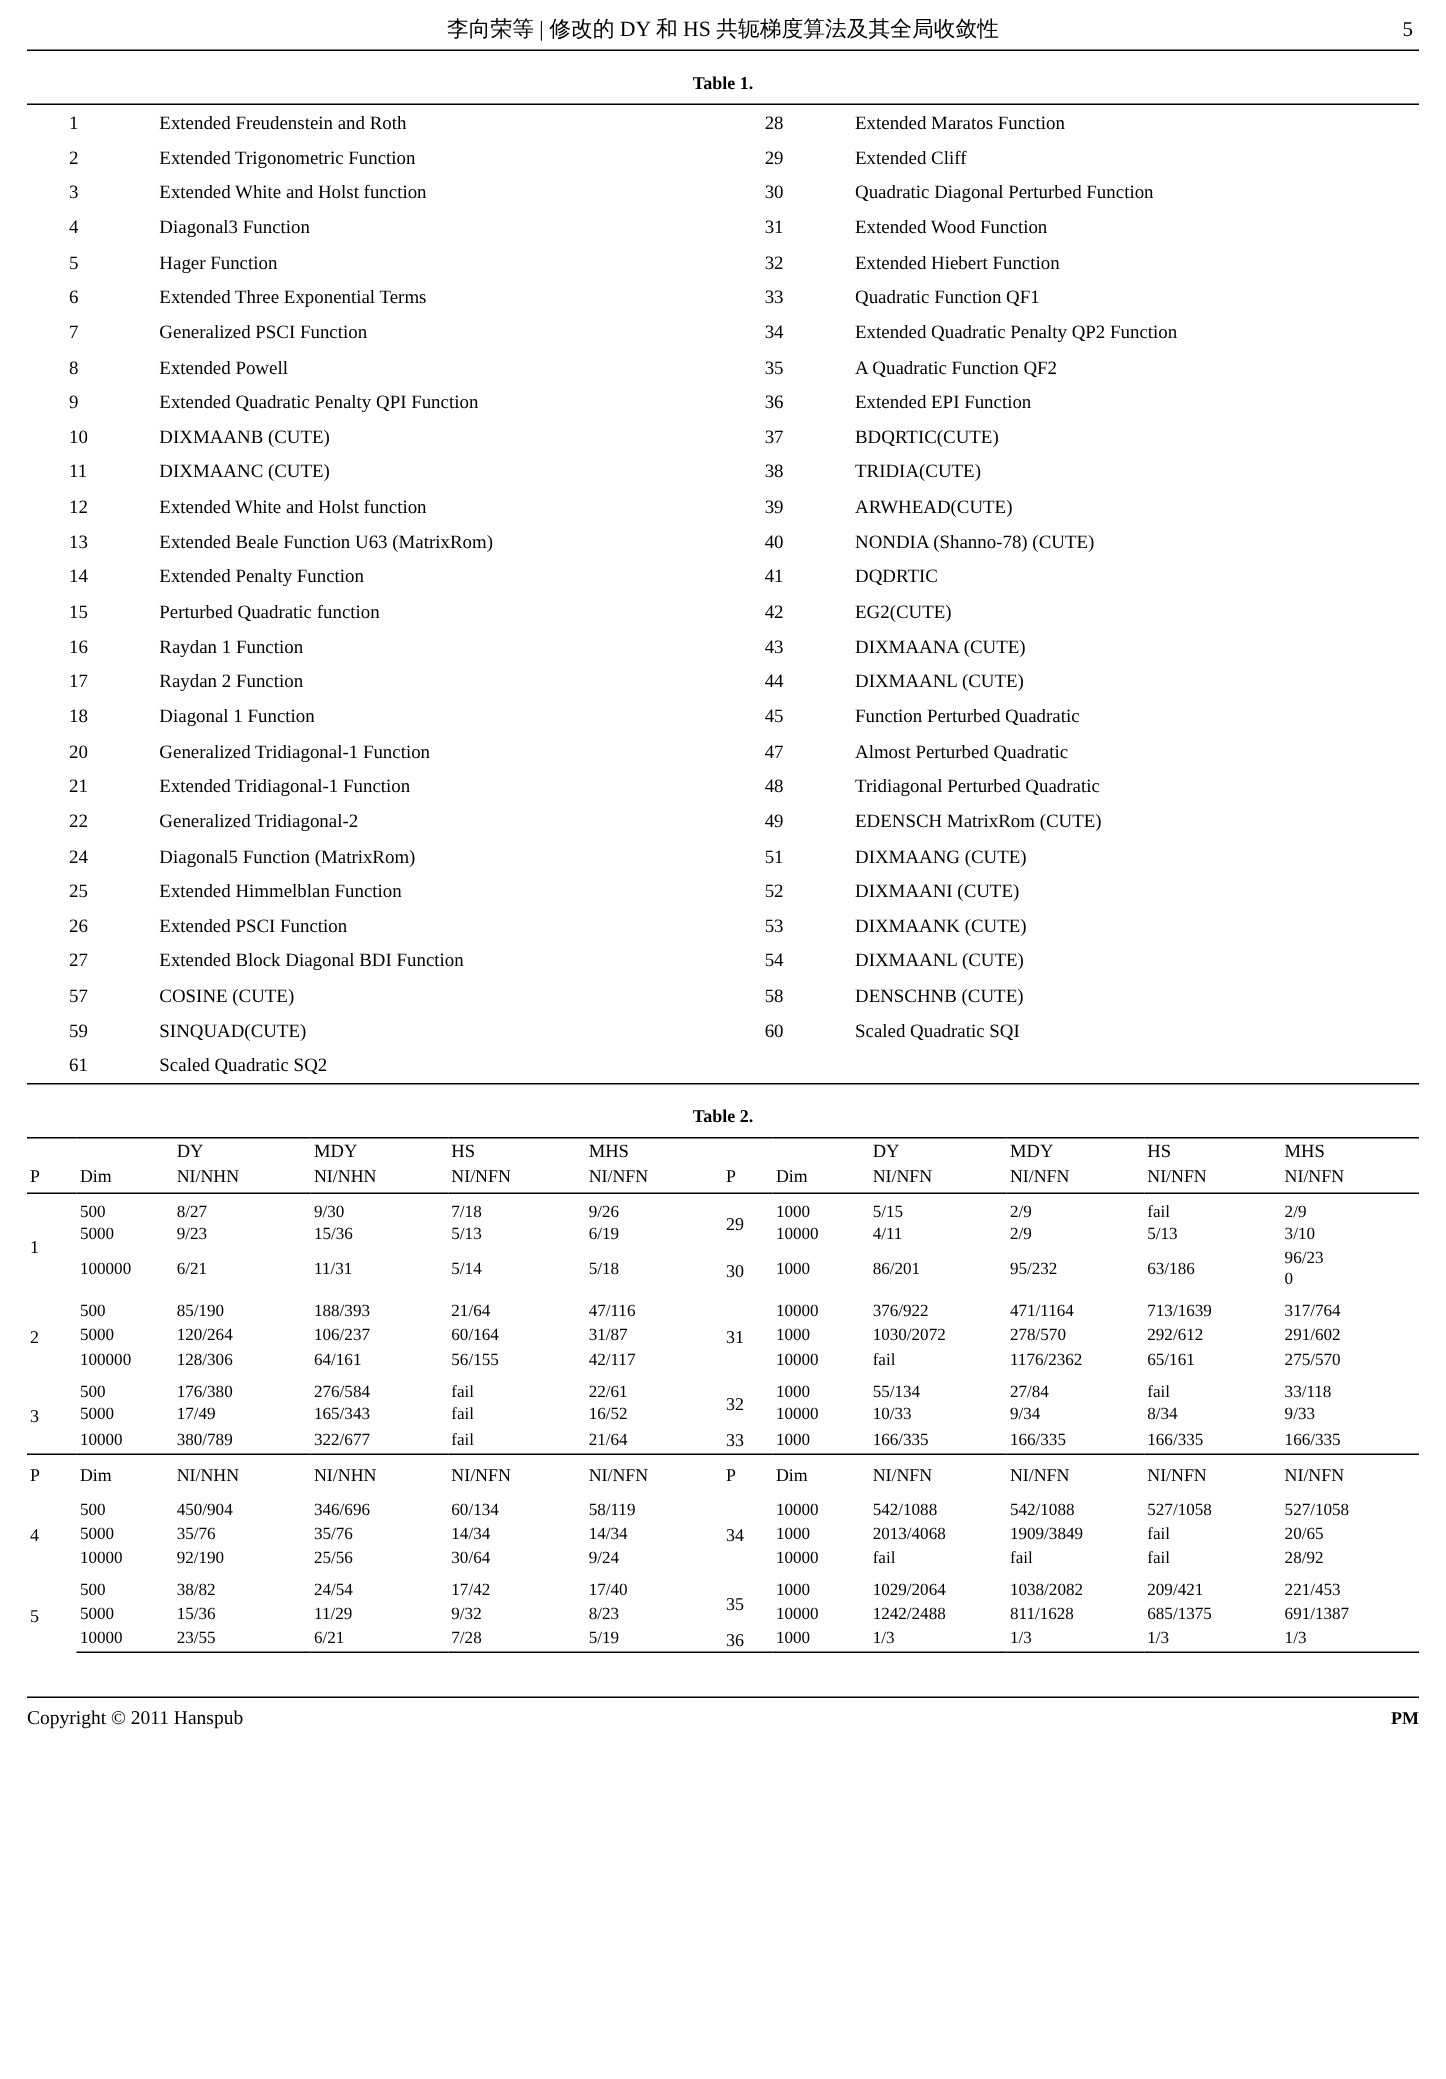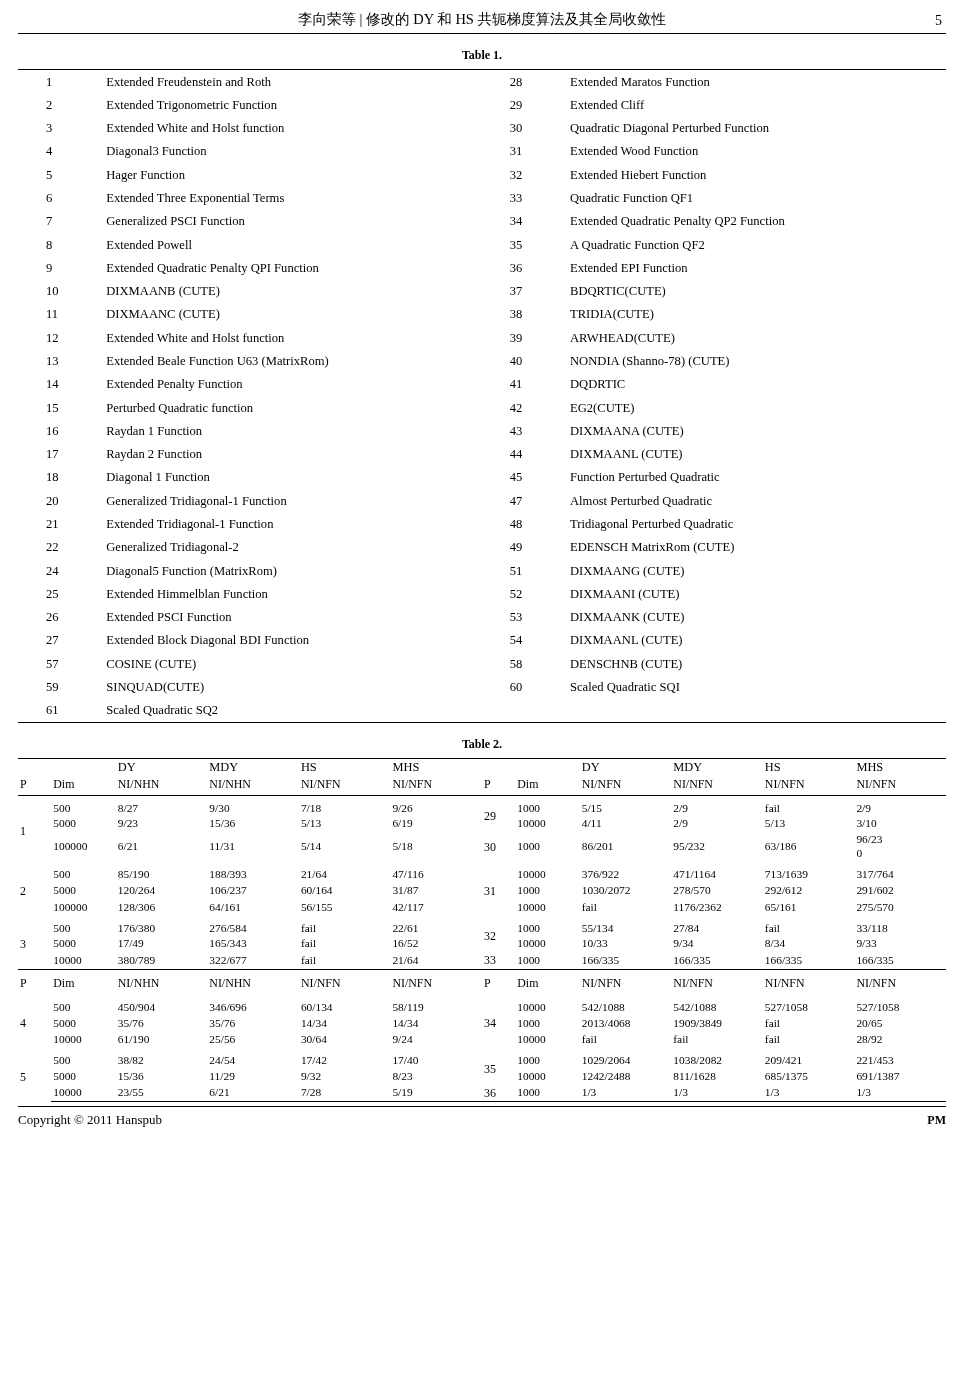--- a/index.html
+++ b/index.html
@@ -75,21 +75,21 @@
   .t2 .blockrow td{padding-top:6px;}
   .t2 .pcell{font-size:12px;}
   .t2 .botrule td{border-bottom:1.6px solid #000;}
   .t2 .midhdr td{font-size:11.9px;padding-top:6px;padding-bottom:4px;}
   
   .footer{
     display:flex;
     justify-content:space-between;
     align-items:flex-end;
     border-top:1px solid #000;
-    margin-top:4px;
+    margin-top:29px;
     padding-top:5px;
     font-size:13px;
   }
   .footer .ft-right{font-weight:bold;font-size:12px;}
 </style>
 </head>
 <body>
 
 <div class="page">
 
@@ -478,21 +478,21 @@
             <td>14/34</td>
             <td class="pcell">34</td>
             <td>1000</td>
             <td>2013/4068</td>
             <td>1909/3849</td>
             <td>fail</td>
             <td>20/65</td>
           </tr>
           <tr class="">
             <td>10000</td>
-            <td>61/190</td>
+            <td>92/190</td>
             <td>25/56</td>
             <td>30/64</td>
             <td>9/24</td>
             <td></td>
             <td>10000</td>
             <td>fail</td>
             <td>fail</td>
             <td>fail</td>
             <td>28/92</td>
           </tr>

